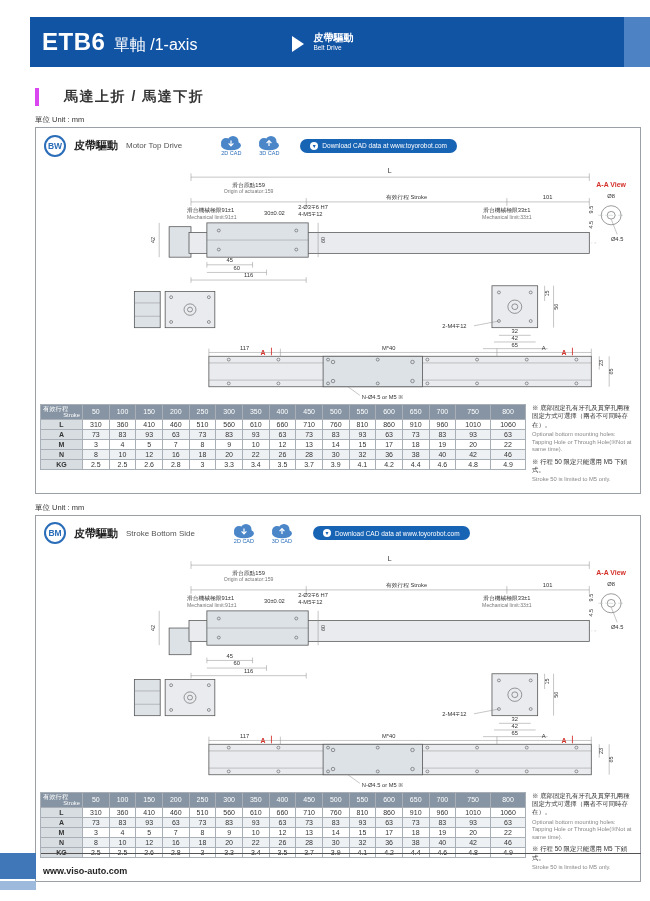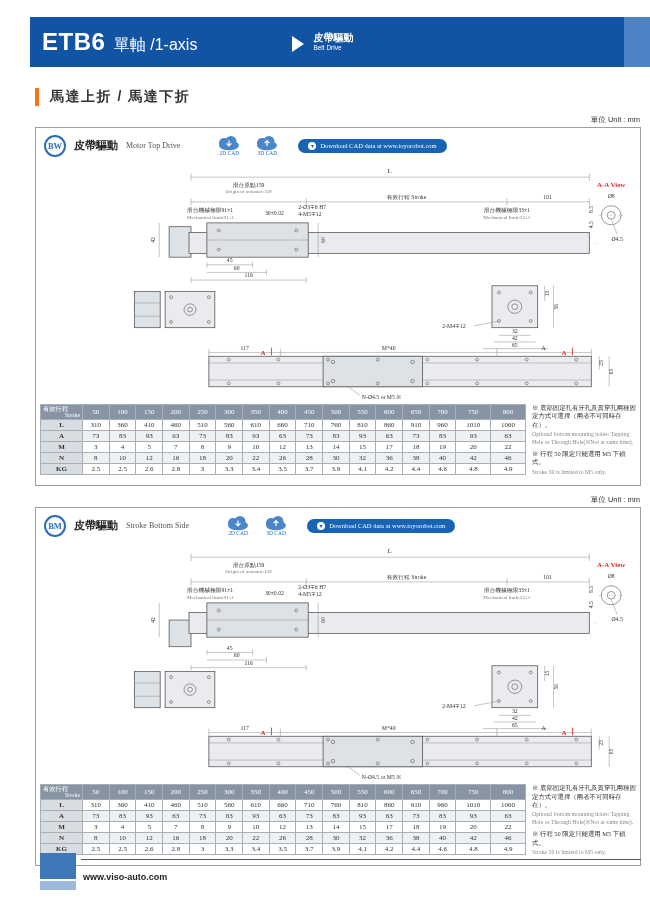--- a/index.html
+++ b/index.html
@@ -13,28 +13,28 @@
   .header-title { padding-left:12px; white-space:nowrap; }
   .model { font-size:24px; font-weight:bold; letter-spacing:0.5px; }
   .axis { font-size:16px; margin-left:4px; }
   .drive { display:flex; align-items:flex-end; gap:9px; margin-left:95px; }
   .tri { width:0; height:0; border-left:12px solid #fff; border-top:8px solid transparent; border-bottom:8px solid transparent; }
   .drive-zh { font-size:10px; font-weight:bold; line-height:1.2; }
   .drive-en { font-size:6.5px; line-height:1.2; }
   .header-accent { position:absolute; right:0; top:0; width:26px; height:50px; background:#4d82c4; }
 
   
-  .section-title { margin:21px 0 0 35px; padding-left:11px; border-left:4px solid #f97316; }
+  .section-title { margin:21px 0 0 35px; padding-left:25px; border-left:4px solid #d946ef; }
   .st-zh { font-size:14px; font-weight:bold; color:#333; letter-spacing:1.5px; }
   .st-en { font-size:9px; color:#9aa0a6; margin-top:2px; }
 
-  .unit-row { text-align:right; margin:9px 10px 2px 35px; font-size:7.5px; color:#333; }
+  .unit-row { margin:9px 10px 2px 35px; font-size:7.5px; color:#333; }
 
   
-  .panel { border:1px solid #9aa0a6; margin:1px 9px 0 35px; padding:3px 4px 5px 4px; background:#fff;font-family:Liberation Serif, serif; }
+  .panel { border:1px solid #9aa0a6; margin:1px 9px 0 35px; padding:3px 4px 5px 4px; background:#fff; }
   .panel-head { display:flex; align-items:center; gap:8px; height:28px; padding:1px 4px 0 4px; }
   .badge { flex:0 0 auto; width:22px; height:22px; border:2px solid #2a6db8; border-radius:50%;
     color:#2a6db8; font-size:8.5px; font-weight:bold; display:flex; align-items:center; justify-content:center; }
   .p-zh { font-size:11px; font-weight:bold; color:#222; }
   .p-en { font-size:8px; color:#555; }
   .clouds { display:flex; gap:12px; margin-left:28px; }
   .cloud { display:flex; flex-direction:column; align-items:center; cursor:pointer; }
   .cloud-label { font-size:5.5px; color:#2a6db8; margin-top:-1px; }
   .dl-pill { background:#1763b4; color:#fff; border-radius:8px; font-size:6.5px;
     padding:3px 10px; display:flex; align-items:center; gap:4px; margin-left:10px; cursor:pointer; }
@@ -63,21 +63,21 @@
   .spec th.corner { width:42px; padding:0 2px; }
   .spec th.corner span { display:block; font-size:6.3px; line-height:1.15; text-align:left; }
   .spec th.corner .c-en { font-size:5.8px; text-align:right; }
   .spec td.rl { background:#d8dde2; font-weight:bold; width:42px; }
   .spec tbody tr:nth-child(even) td:not(.rl) { background:#eef1f4; }
   .notes { width:104px; flex:0 0 auto; line-height:1.3; }
   .note-zh { font-size:6.4px; color:#333; }
   .note-en { font-size:5.8px; color:#888; margin:2px 0 4px; }
 
   
-  .footer { position:absolute; left:0; right:9px; bottom:11px; display:flex; align-items:center;padding-left:40px; }
+  .footer { position:absolute; left:0; right:9px; bottom:11px; display:flex; align-items:flex-start; }
   .f-blocks { width:36px; flex:0 0 auto; }
   .f-block { width:36px; height:26px; background:#3f77b8; }
   .f-block-light { width:36px; height:9px; background:#9db9dc; margin-top:2px; }
   .f-rest { flex:1; margin-left:5px; border-top:1px solid #555; padding:6px 0 0 2px; }
   .f-url { font-size:9px; font-weight:bold; color:#222; }
 </style>
 </head>
 <body>
 
 <div class="page">

